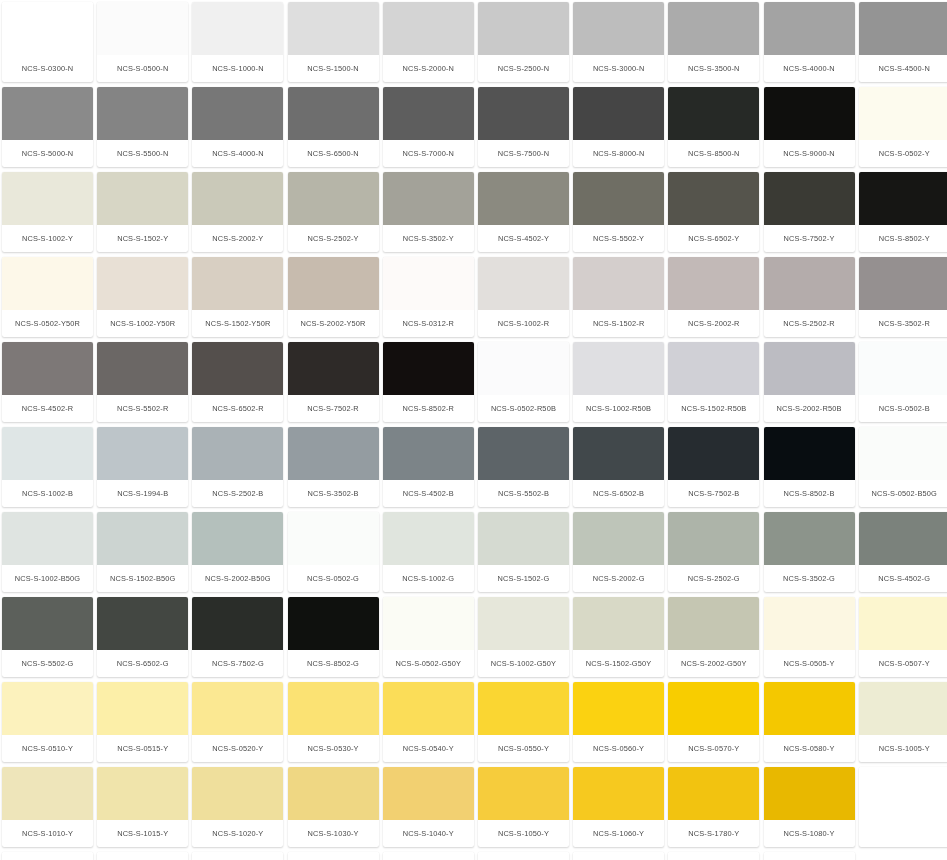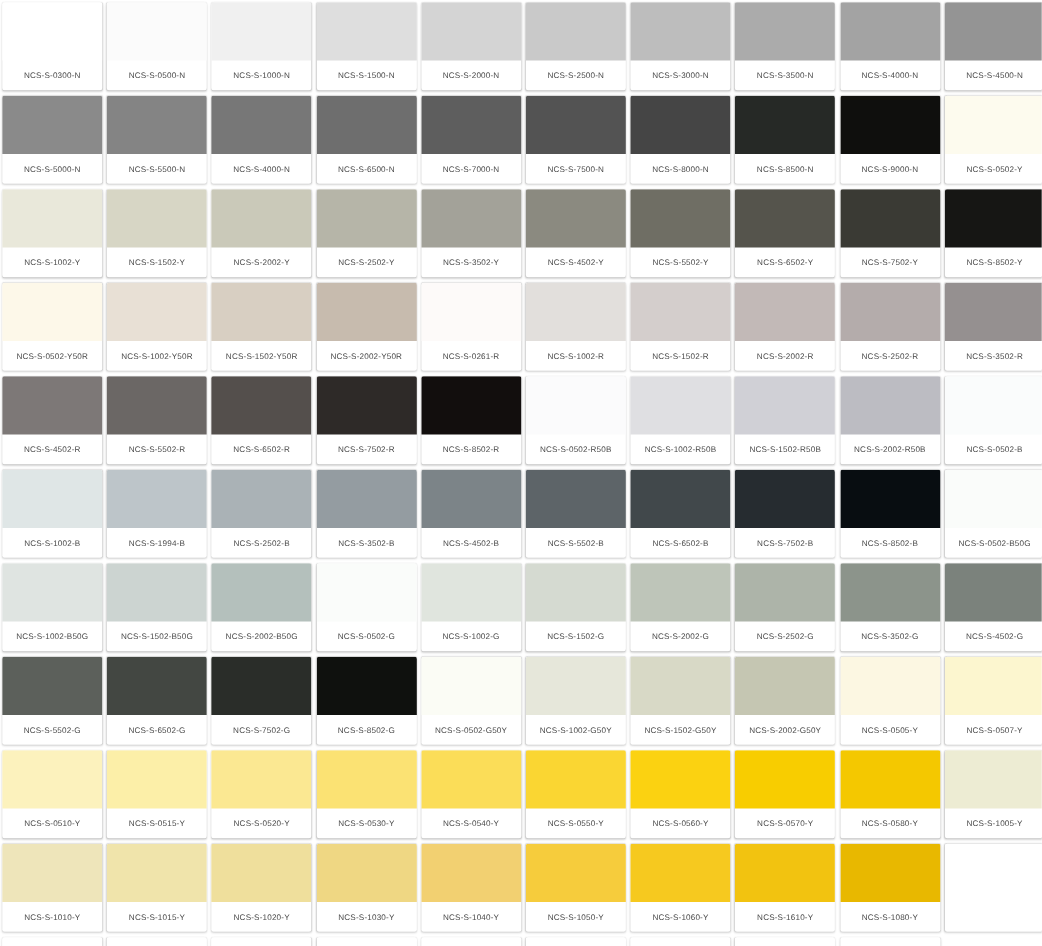--- a/index.html
+++ b/index.html
@@ -190,21 +190,21 @@
     <div class="swatch-card">
       <div class="swatch-color" style="background-color: rgb(216, 207, 194);"></div>
       <div class="swatch-label">NCS-S-1502-Y50R</div>
     </div>
     <div class="swatch-card">
       <div class="swatch-color" style="background-color: rgb(199, 187, 174);"></div>
       <div class="swatch-label">NCS-S-2002-Y50R</div>
     </div>
     <div class="swatch-card">
       <div class="swatch-color" style="background-color: rgb(253, 250, 249);"></div>
-      <div class="swatch-label">NCS-S-0261-R</div>
+      <div class="swatch-label">NCS-S-0312-R</div>
     </div>
     <div class="swatch-card">
       <div class="swatch-color" style="background-color: rgb(226, 223, 220);"></div>
       <div class="swatch-label">NCS-S-1002-R</div>
     </div>
     <div class="swatch-card">
       <div class="swatch-color" style="background-color: rgb(212, 206, 204);"></div>
       <div class="swatch-label">NCS-S-1502-R</div>
     </div>
     <div class="swatch-card">
@@ -442,21 +442,21 @@
     <div class="swatch-card">
       <div class="swatch-color" style="background-color: rgb(246, 204, 60);"></div>
       <div class="swatch-label">NCS-S-1050-Y</div>
     </div>
     <div class="swatch-card">
       <div class="swatch-color" style="background-color: rgb(246, 201, 31);"></div>
       <div class="swatch-label">NCS-S-1060-Y</div>
     </div>
     <div class="swatch-card">
       <div class="swatch-color" style="background-color: rgb(242, 195, 16);"></div>
-      <div class="swatch-label">NCS-S-1610-Y</div>
+      <div class="swatch-label">NCS-S-1780-Y</div>
     </div>
     <div class="swatch-card">
       <div class="swatch-color" style="background-color: rgb(232, 184, 0);"></div>
       <div class="swatch-label">NCS-S-1080-Y</div>
     </div>
     <div class="swatch-card">
       <div class="swatch-color" style="background-color: rgb(255, 255, 255);"></div>
     </div>
     <div class="swatch-card">
       <div class="swatch-color" style="background-color: rgb(255, 255, 255);"></div>

